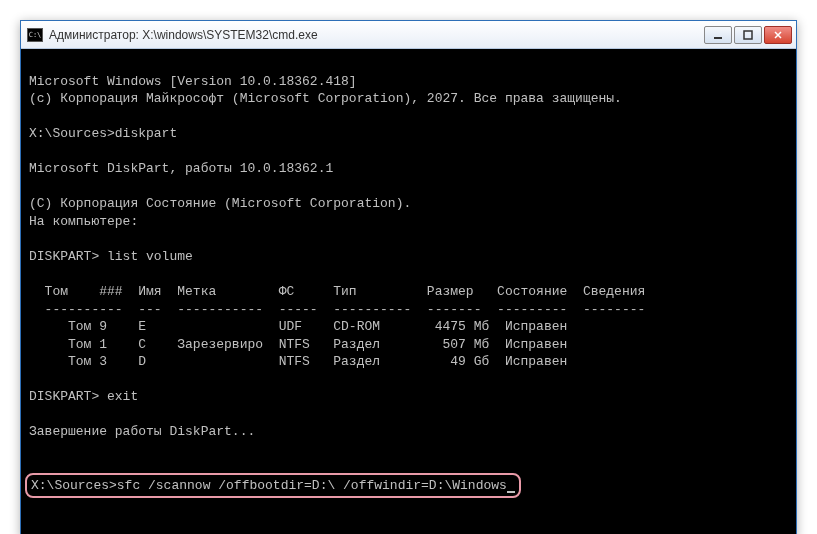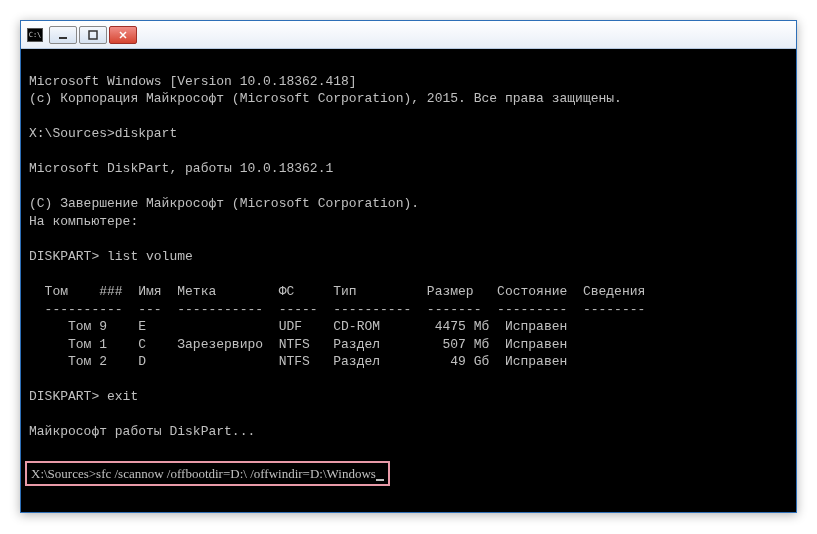--- a/index.html
+++ b/index.html
@@ -79,77 +79,77 @@
       line-height: 1.35;
       white-space: pre;
       min-height: 460px;
     }
     .terminal-line {
       white-space: pre;
       text-align: center;
     }
     .highlight-box {
       border: 2px solid #e89aa8;
-      border-radius: 0;
+      border-radius: 8px;
       padding: 2px 4px;
-      margin: 2px -4px;
+      margin: 14px -4px;
       display: inline-block;
-      font-family: Liberation Serif, serif;
     }
     .cursor {
       display: inline-block;
       width: 8px;
       height: 2px;
       background: #c0c0c0;
       vertical-align: bottom;
       margin-bottom: 1px;
     }
   </style>
 </head>
 <body>
 
 <div class="window">
   <div class="titlebar">
     <div class="titlebar-icon">C:\</div>
+    <div class="titlebar-text">Администратор: X:\windows\SYSTEM32\cmd.exe</div>
     <div class="win-controls">
       <div class="win-btn win-min">
         <svg width="10" height="10" viewBox="0 0 10 10">
             <rect x="1" y="7" width="8" height="2" fill="#333"></rect>
           </svg>
       </div>
       <div class="win-btn win-max">
         <svg width="10" height="10" viewBox="0 0 10 10">
             <rect x="1" y="1" width="8" height="8" fill="none" stroke="#333" stroke-width="1.5"></rect>
           </svg>
       </div>
       <div class="win-btn win-close">
         <svg width="10" height="10" viewBox="0 0 10 10">
             <path d="M2 2 L8 8 M8 2 L2 8" stroke="#fff" stroke-width="1.5"></path>
           </svg>
       </div>
     </div>
   </div>
   <div class="terminal">
 <span class="terminal-line">Microsoft Windows [Version 10.0.18362.418]</span>
-<span class="terminal-line">(c) Корпорация Майкрософт (Microsoft Corporation), 2015. Все права защищены.</span>
+<span class="terminal-line">(c) Корпорация Майкрософт (Microsoft Corporation), 2027. Все права защищены.</span>
 <span class="terminal-line"></span>
 <span class="terminal-line">X:\Sources&gt;diskpart</span>
 <span class="terminal-line"></span>
 <span class="terminal-line">Microsoft DiskPart, работы 10.0.18362.1</span>
 <span class="terminal-line"></span>
-<span class="terminal-line">(C) Завершение Майкрософт (Microsoft Corporation).</span>
+<span class="terminal-line">(C) Корпорация Состояние (Microsoft Corporation).</span>
 <span class="terminal-line">На компьютере:</span>
 <span class="terminal-line"></span>
 <span class="terminal-line">DISKPART&gt; list volume</span>
 <span class="terminal-line"></span>
 <span class="terminal-line">  Том    ###  Имя  Метка        ФС     Тип         Размер   Состояние  Сведения</span>
 <span class="terminal-line">  ----------  ---  -----------  -----  ----------  -------  ---------  --------</span>
 <span class="terminal-line">     Том 9    E                 UDF    CD-ROM       4475 Мб  Исправен</span>
 <span class="terminal-line">     Том 1    C    Зарезервиро  NTFS   Раздел        507 Мб  Исправен</span>
-<span class="terminal-line">     Том 2    D                 NTFS   Раздел         49 Gб  Исправен</span>
+<span class="terminal-line">     Том 3    D                 NTFS   Раздел         49 Gб  Исправен</span>
 <span class="terminal-line"></span>
 <span class="terminal-line">DISKPART&gt; exit</span>
 <span class="terminal-line"></span>
-<span class="terminal-line">Майкрософт работы DiskPart...</span>
+<span class="terminal-line">Завершение работы DiskPart...</span>
 <span class="terminal-line"></span>
 <span class="highlight-box"><span>X:\Sources&gt;sfc /scannow /offbootdir=D:\ /offwindir=D:\Windows</span><span class="cursor"></span></span>
   </div>
 </div>
 
 </body></html>

